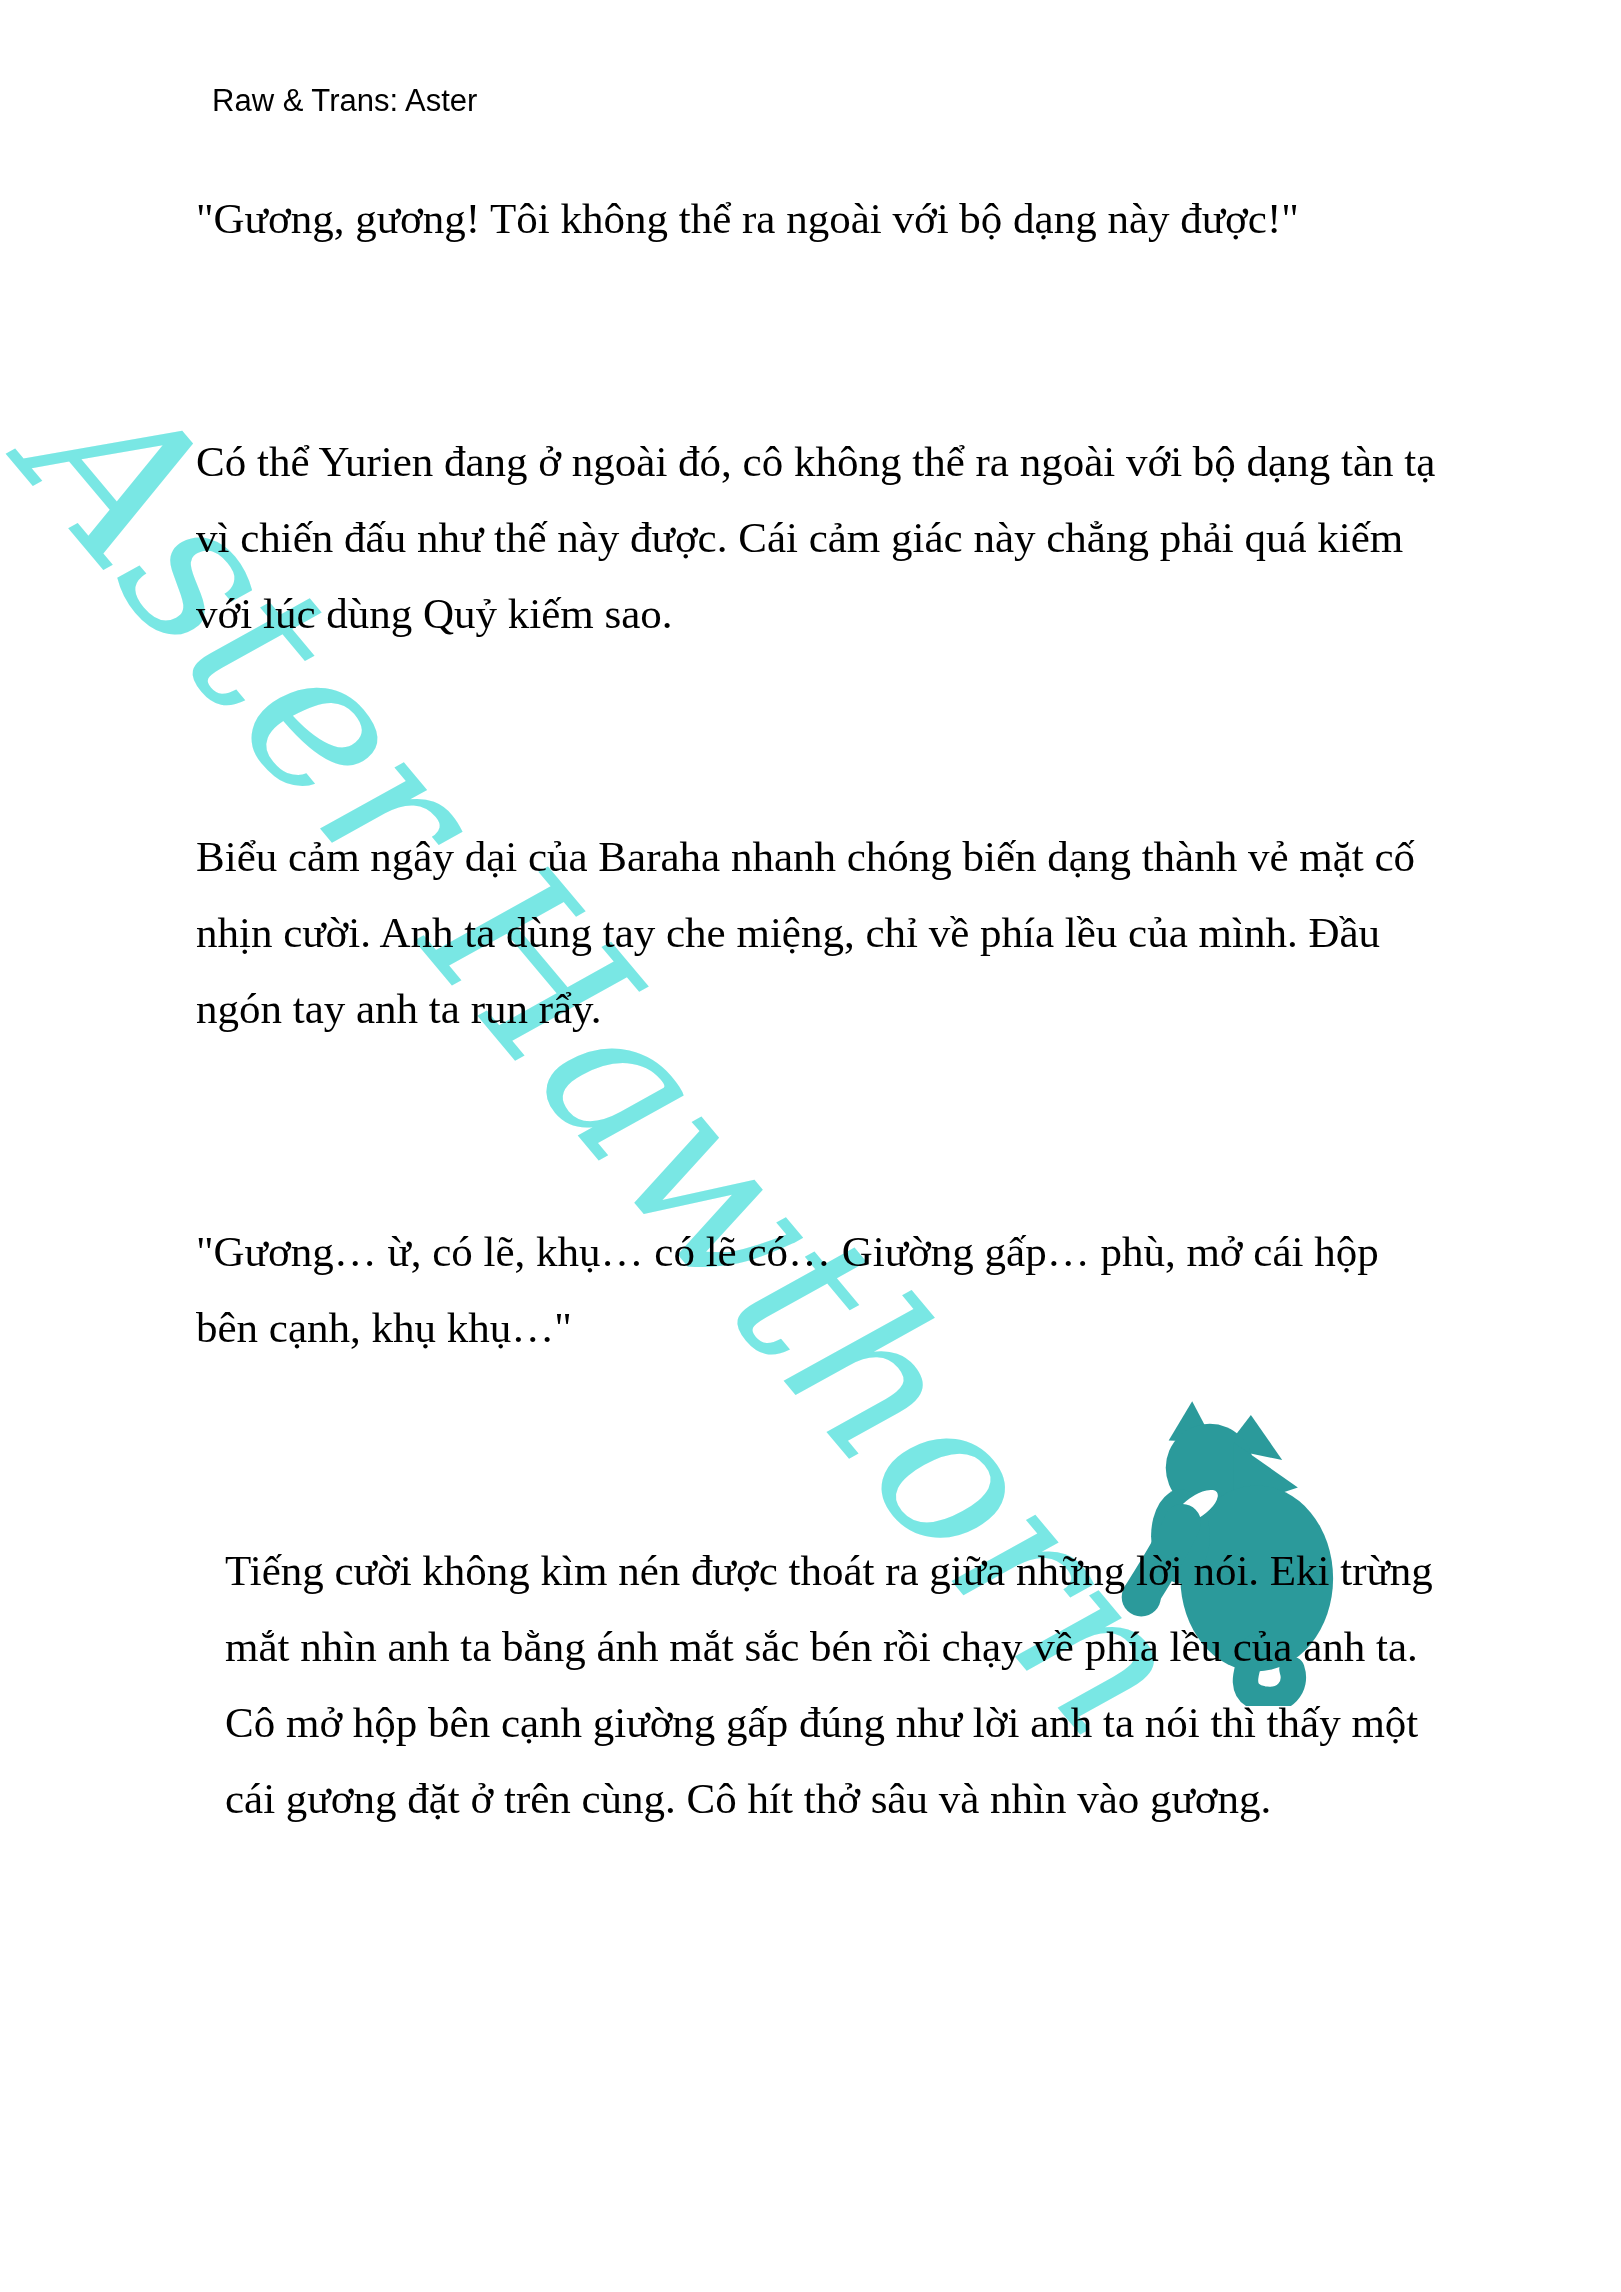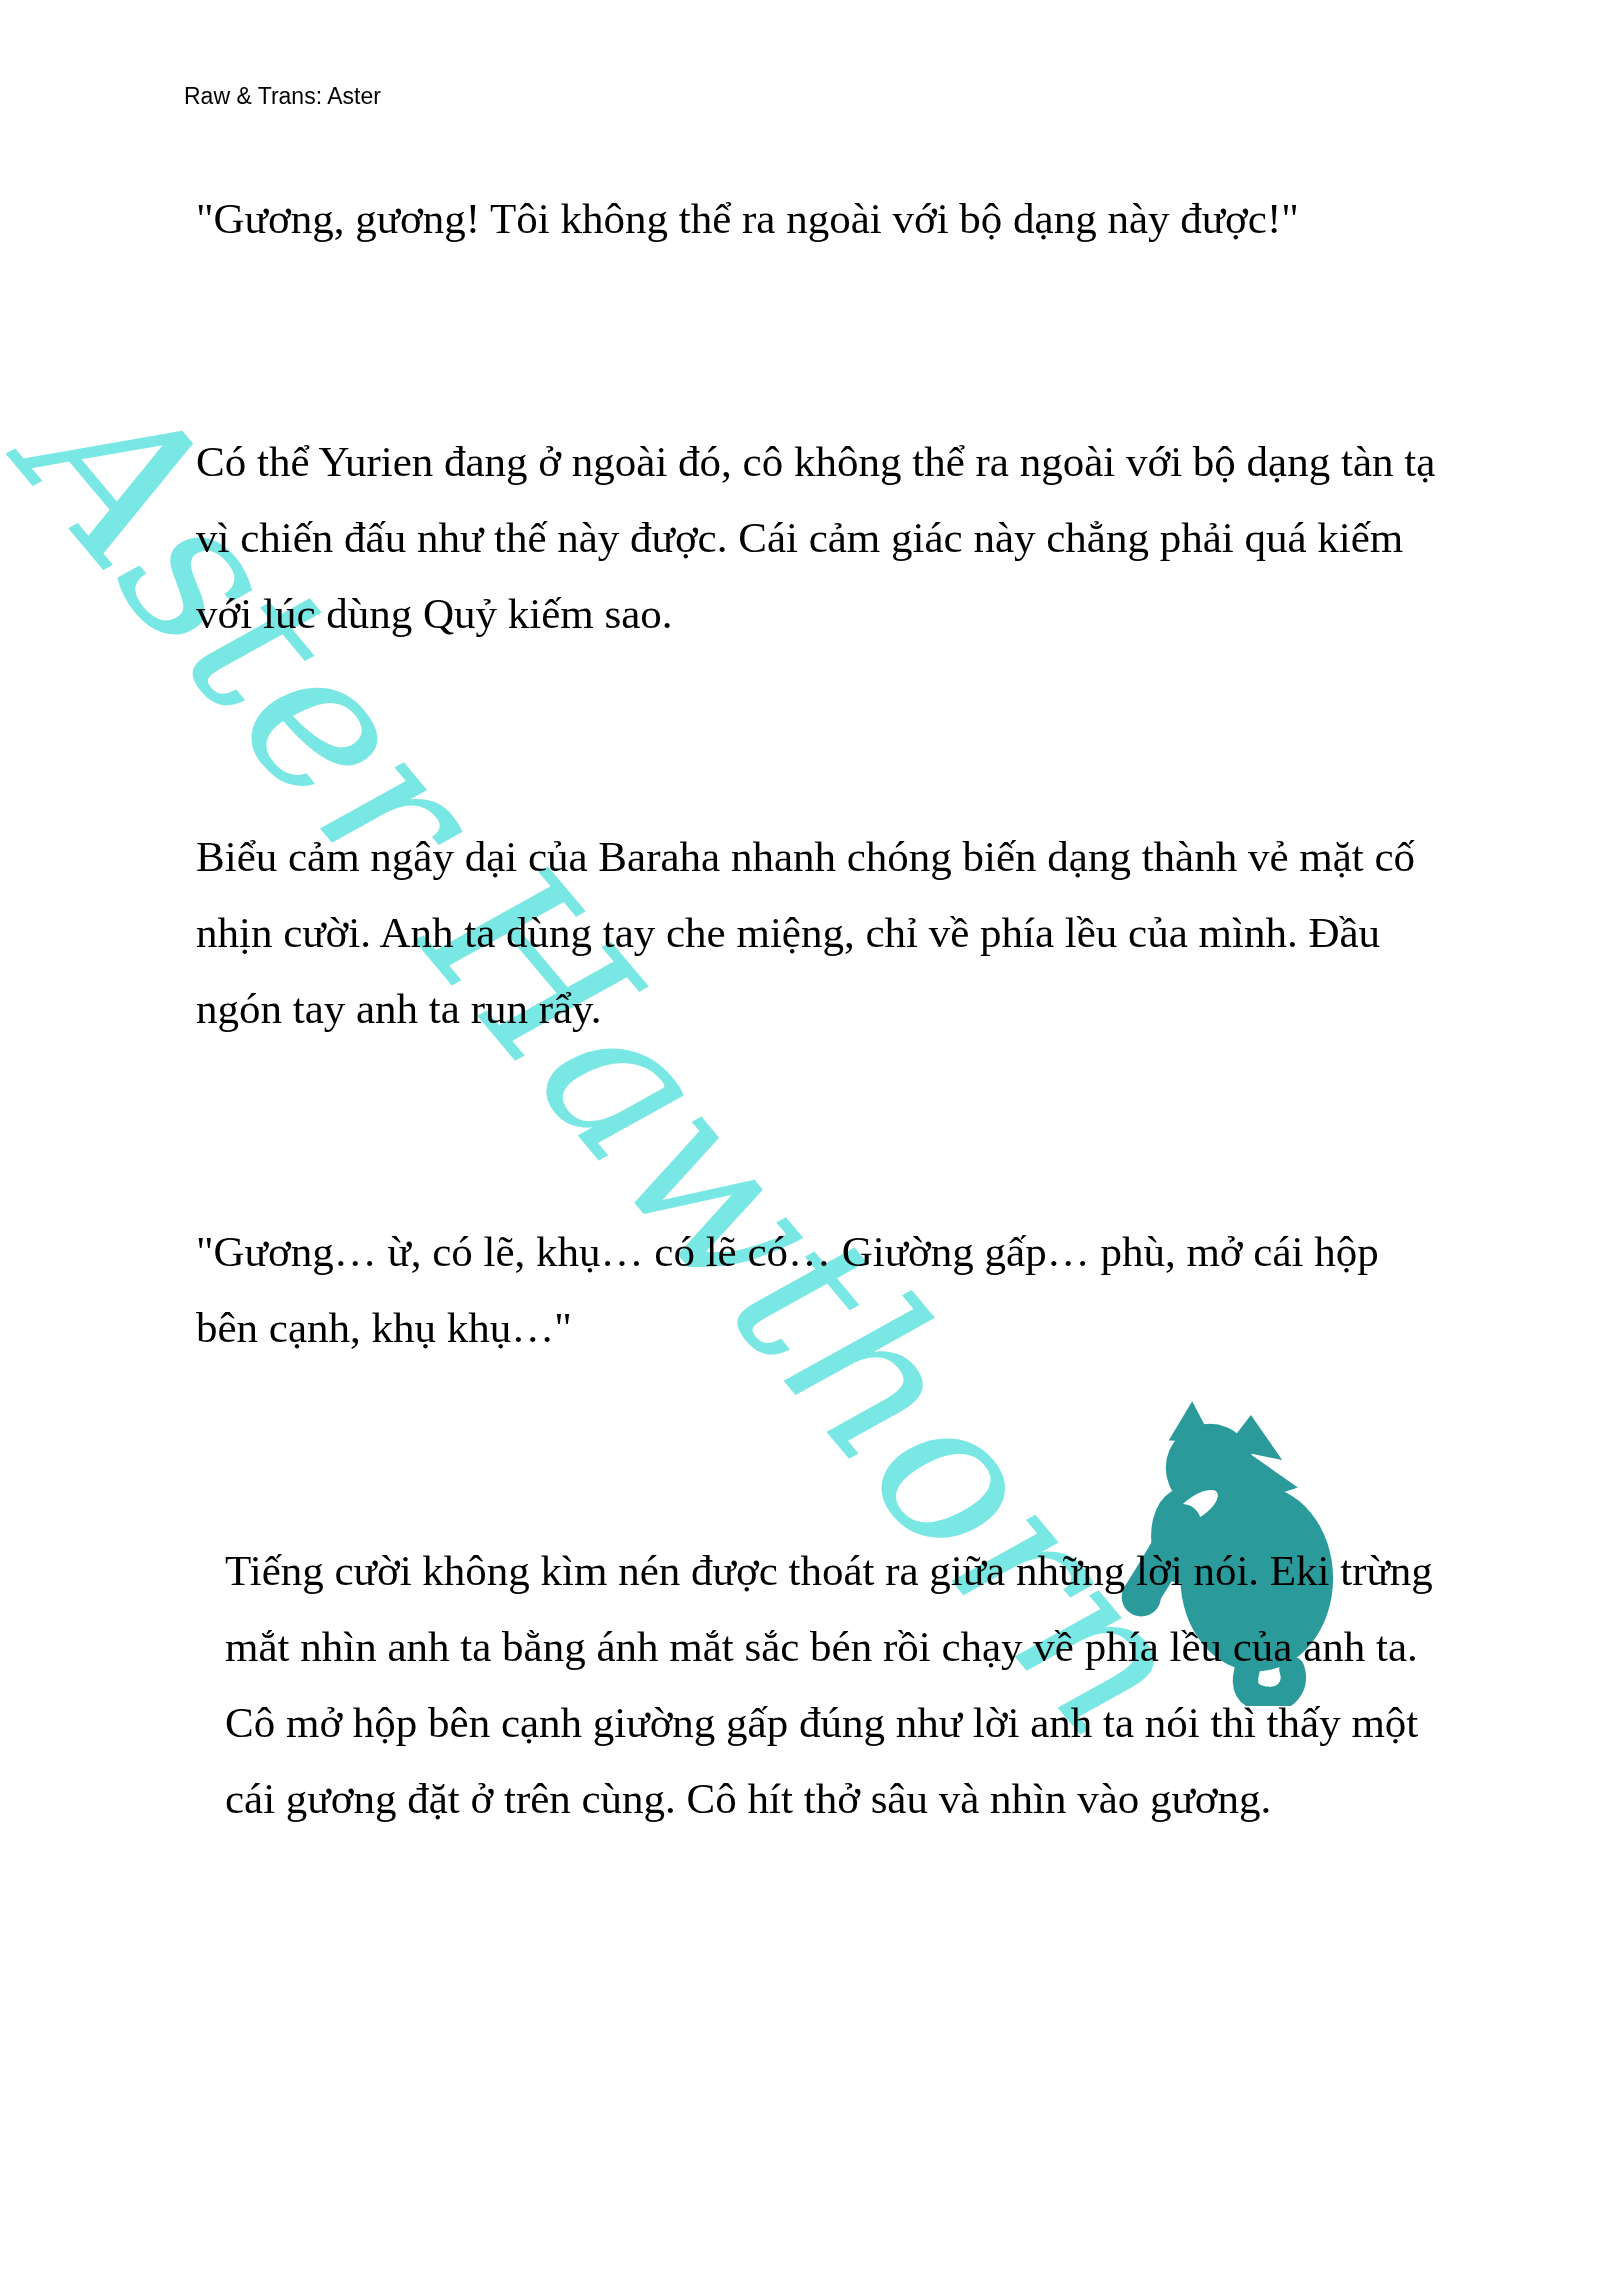--- a/index.html
+++ b/index.html
@@ -6,25 +6,25 @@
   .page {
     position: relative;
     width: 1621px;
     height: 2293px;
     background: var(--color-background, #ffffff);
     overflow: hidden;
     font-family: "Liberation Serif", "DejaVu Serif", serif;
   }
   .credit-line {
     position: absolute;
-    left: 184px;
+    left: 212px;
     top: 83px;
     z-index: 3;
     font-family: "Liberation Sans", sans-serif;
-    font-size: 23px;
+    font-size: 31px;
     color: var(--color-text, #000);
   }
   .watermark {
     position: absolute;
     left: 162px;
     top: 343px;
     z-index: 1;
     transform: rotate(50deg);
     transform-origin: 0 0;
     font-family: "DejaVu Serif", serif;

